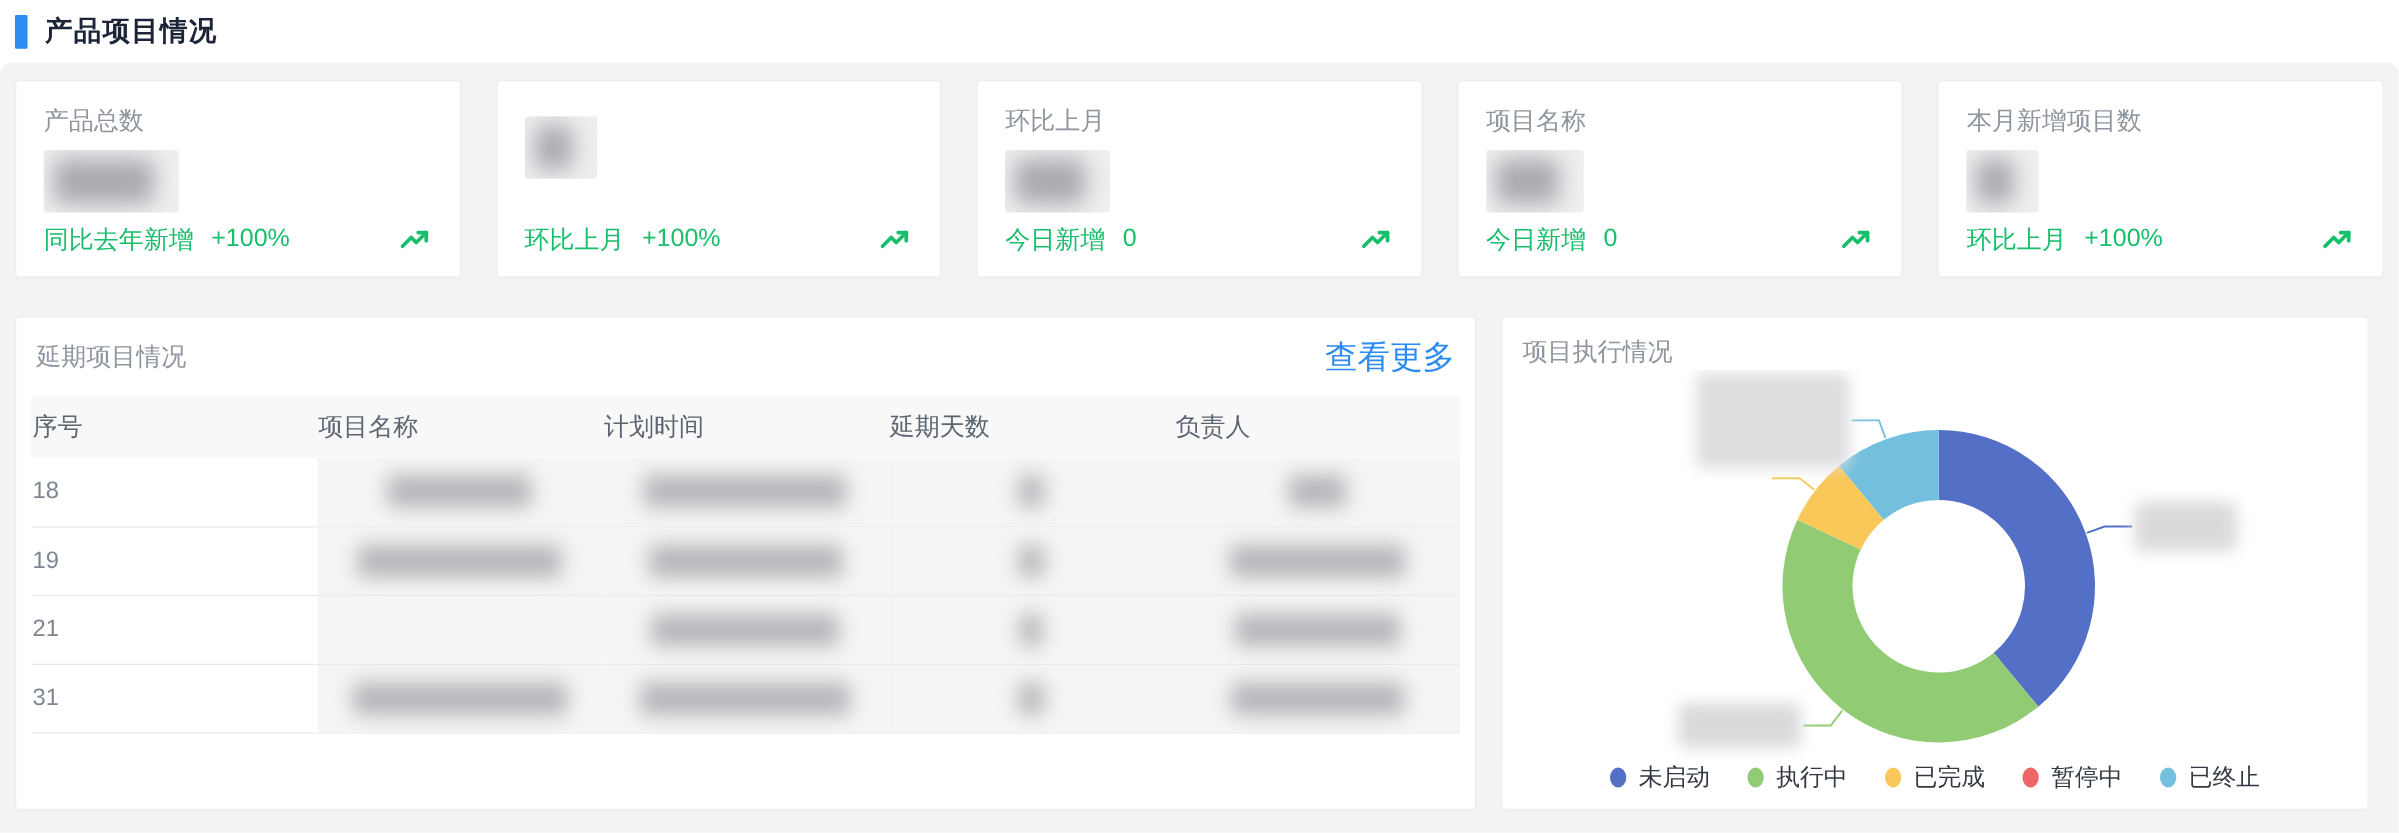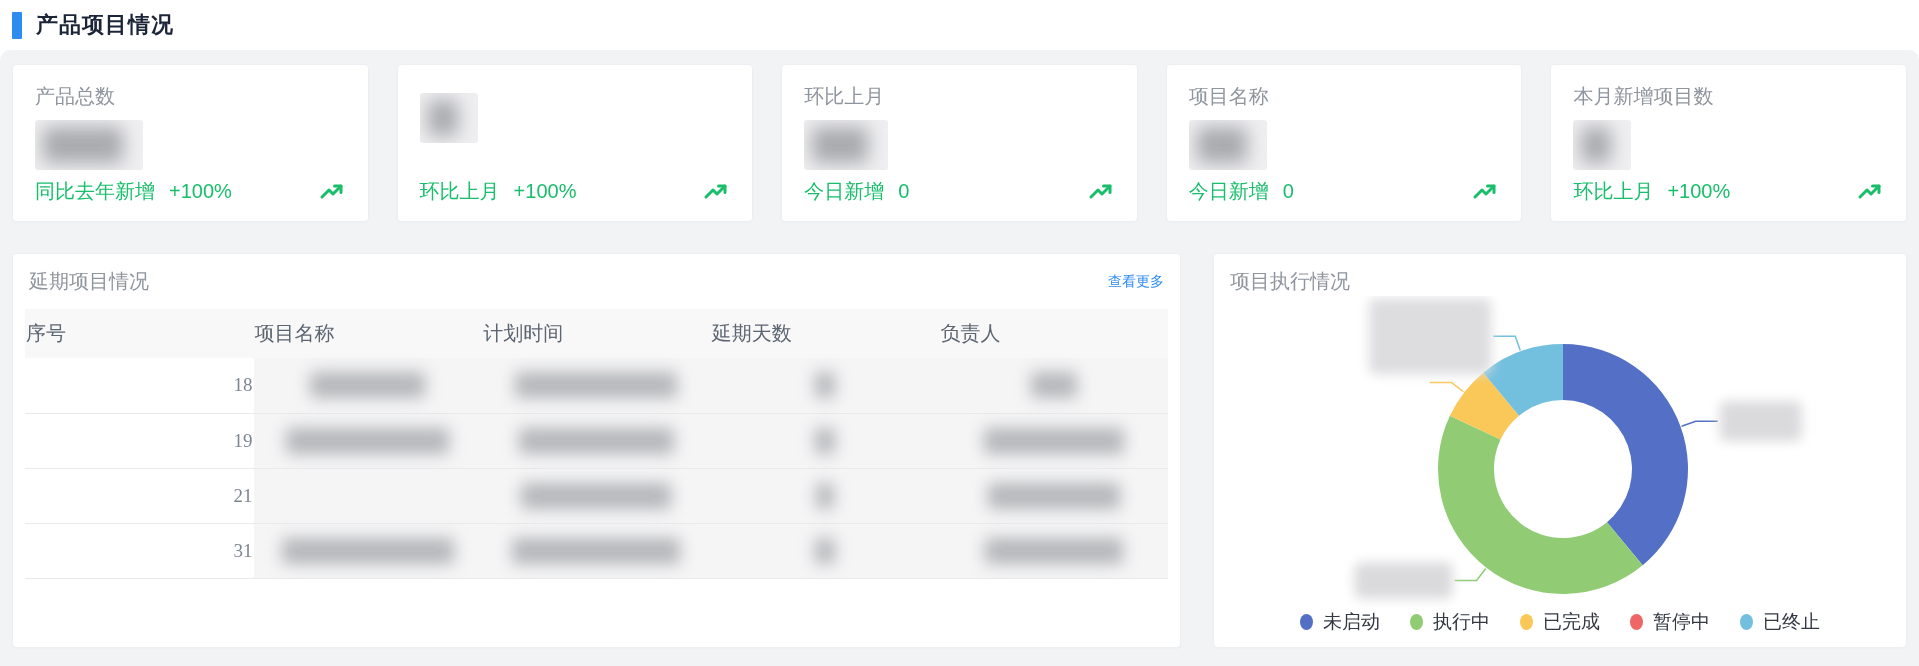--- a/index.html
+++ b/index.html
@@ -28,35 +28,35 @@
     display:flex; align-items:center; overflow:hidden; }
   .stat-blur-blob { height:36px; margin-left:8px; background:#a9aaae; border-radius:5px; filter:blur(9px); }
   .stat-metric {
     position:absolute; left:22px; right:22px; bottom:16px;
     display:flex; align-items:center; justify-content:space-between;
     color:#19be6b; font-size:20px;
   }
   .metric-text { display:flex; gap:14px; align-items:center; }
   .trend-icon { flex:0 0 auto; }
   
-  .panels-row { margin-top:31px; display:grid; grid-template-columns:1169px 694px; gap:32px; height:395px;font-family:Liberation Serif, serif; }
+  .panels-row { margin-top:31px; display:grid; grid-template-columns:1169px 694px; gap:20px; height:395px; }
   .panel {
     background:#fff; border:1px solid #eceef2; border-radius:4px;
     position:relative; box-shadow:0 1px 2px rgba(0,0,0,0.02);
   }
   .panel-head { display:flex; justify-content:space-between; align-items:center; padding:14px 16px 0 16px; }
   .panel-title { font-size:20px; color:#8f959e; }
-  .view-more { font-size:14px; color:#2d8cf0; cursor:pointer; text-decoration:none; }
+  .view-more { font-size:26px; color:#2d8cf0; cursor:pointer; text-decoration:none; }
   
   .delay-table { width:calc(100% - 24px); margin:14px 12px 0 12px; border-collapse:collapse; table-layout:fixed; }
   .delay-table th {
     background:#f8f8f9; height:49px; font-size:20px; color:#5c6570; font-weight:500; text-align:left;
   }
   .delay-table td {
-    height:55px; border-bottom:1px solid #e8eaec; text-align:right;
+    height:55px; border-bottom:1px solid #e8eaec; text-align:left;
     font-size:19px; color:#7e8692; position:relative;
   }
   td.washed { background:#f5f5f6; }
   .cell-blob { height:26px; margin:0 auto; background:#b5b6b9; border-radius:4px; filter:blur(8px); }
   
   .donut-svg { position:absolute; left:0; top:42px; }
   .legend-row {
     position:absolute; left:0; right:0; bottom:12px;
     display:flex; justify-content:center; align-items:center; gap:30px;
   }

